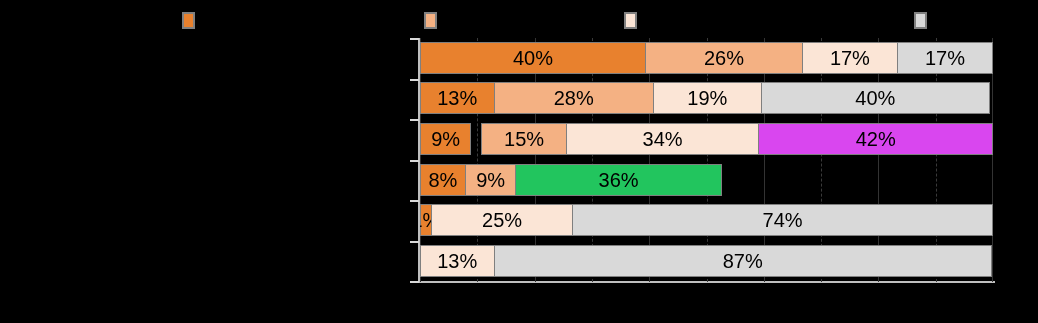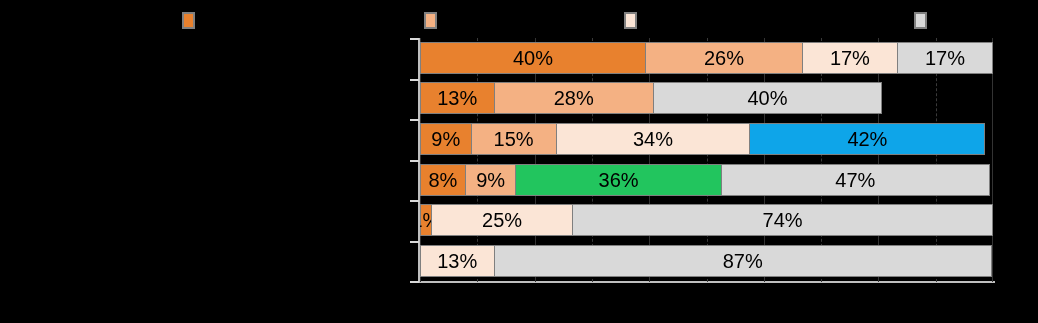--- a/index.html
+++ b/index.html
@@ -253,53 +253,53 @@
         </div>
       </div>
 
       <div class="bar-row" style="top:44px;">
         <div class="bar-seg" style="width:74.5px;background:#E8812E;">
           <span class="seg-label">13%</span>
         </div>
         <div class="bar-seg" style="width:160.4px;background:#F4B183;">
           <span class="seg-label">28%</span>
         </div>
+        <div class="bar-seg" style="width:108.9px;background:#FBE5D6;">
+          <span class="seg-label">19%</span>
+        </div>
         <div class="bar-seg" style="width:229.2px;background:#D9D9D9;">
           <span class="seg-label">40%</span>
         </div>
       </div>
 
       <div class="bar-row" style="top:85px;">
         <div class="bar-seg" style="width:51.6px;background:#E8812E;">
           <span class="seg-label">9%</span>
         </div>
-        <div class="bar-seg" style="width:86.0px;background:#F4B183;">
+        <div class="bar-seg" style="width:86.0px;background:#F4B183;margin-left:10px;">
           <span class="seg-label">15%</span>
         </div>
         <div class="bar-seg" style="width:194.8px;background:#FBE5D6;text-align:right;">
           <span class="seg-label">34%</span>
         </div>
-        <div class="bar-seg" style="width:236px;background:#0ea5e9;">
+        <div class="bar-seg" style="width:236px;background:#d946ef;">
           <span class="seg-label">42%</span>
         </div>
       </div>
 
       <div class="bar-row" style="top:126px;">
         <div class="bar-seg" style="width:45.8px;background:#E8812E;">
           <span class="seg-label">8%</span>
         </div>
         <div class="bar-seg" style="width:51.6px;background:#F4B183;">
           <span class="seg-label">9%</span>
         </div>
         <div class="bar-seg" style="width:206.3px;background:#22c55e;">
           <span class="seg-label">36%</span>
         </div>
-        <div class="bar-seg" style="width:269.3px;background:#D9D9D9;">
-          <span class="seg-label">47%</span>
-        </div>
       </div>
 
       <div class="bar-row" style="top:166px;">
         <div class="bar-seg sliver" style="width:12px;background:#E8812E;">
           <span class="seg-label">1%</span>
         </div>
         <div class="bar-seg" style="width:143.3px;background:#FBE5D6;">
           <span class="seg-label">25%</span>
         </div>
         <div class="bar-seg" style="width:424.0px;background:#D9D9D9;">

